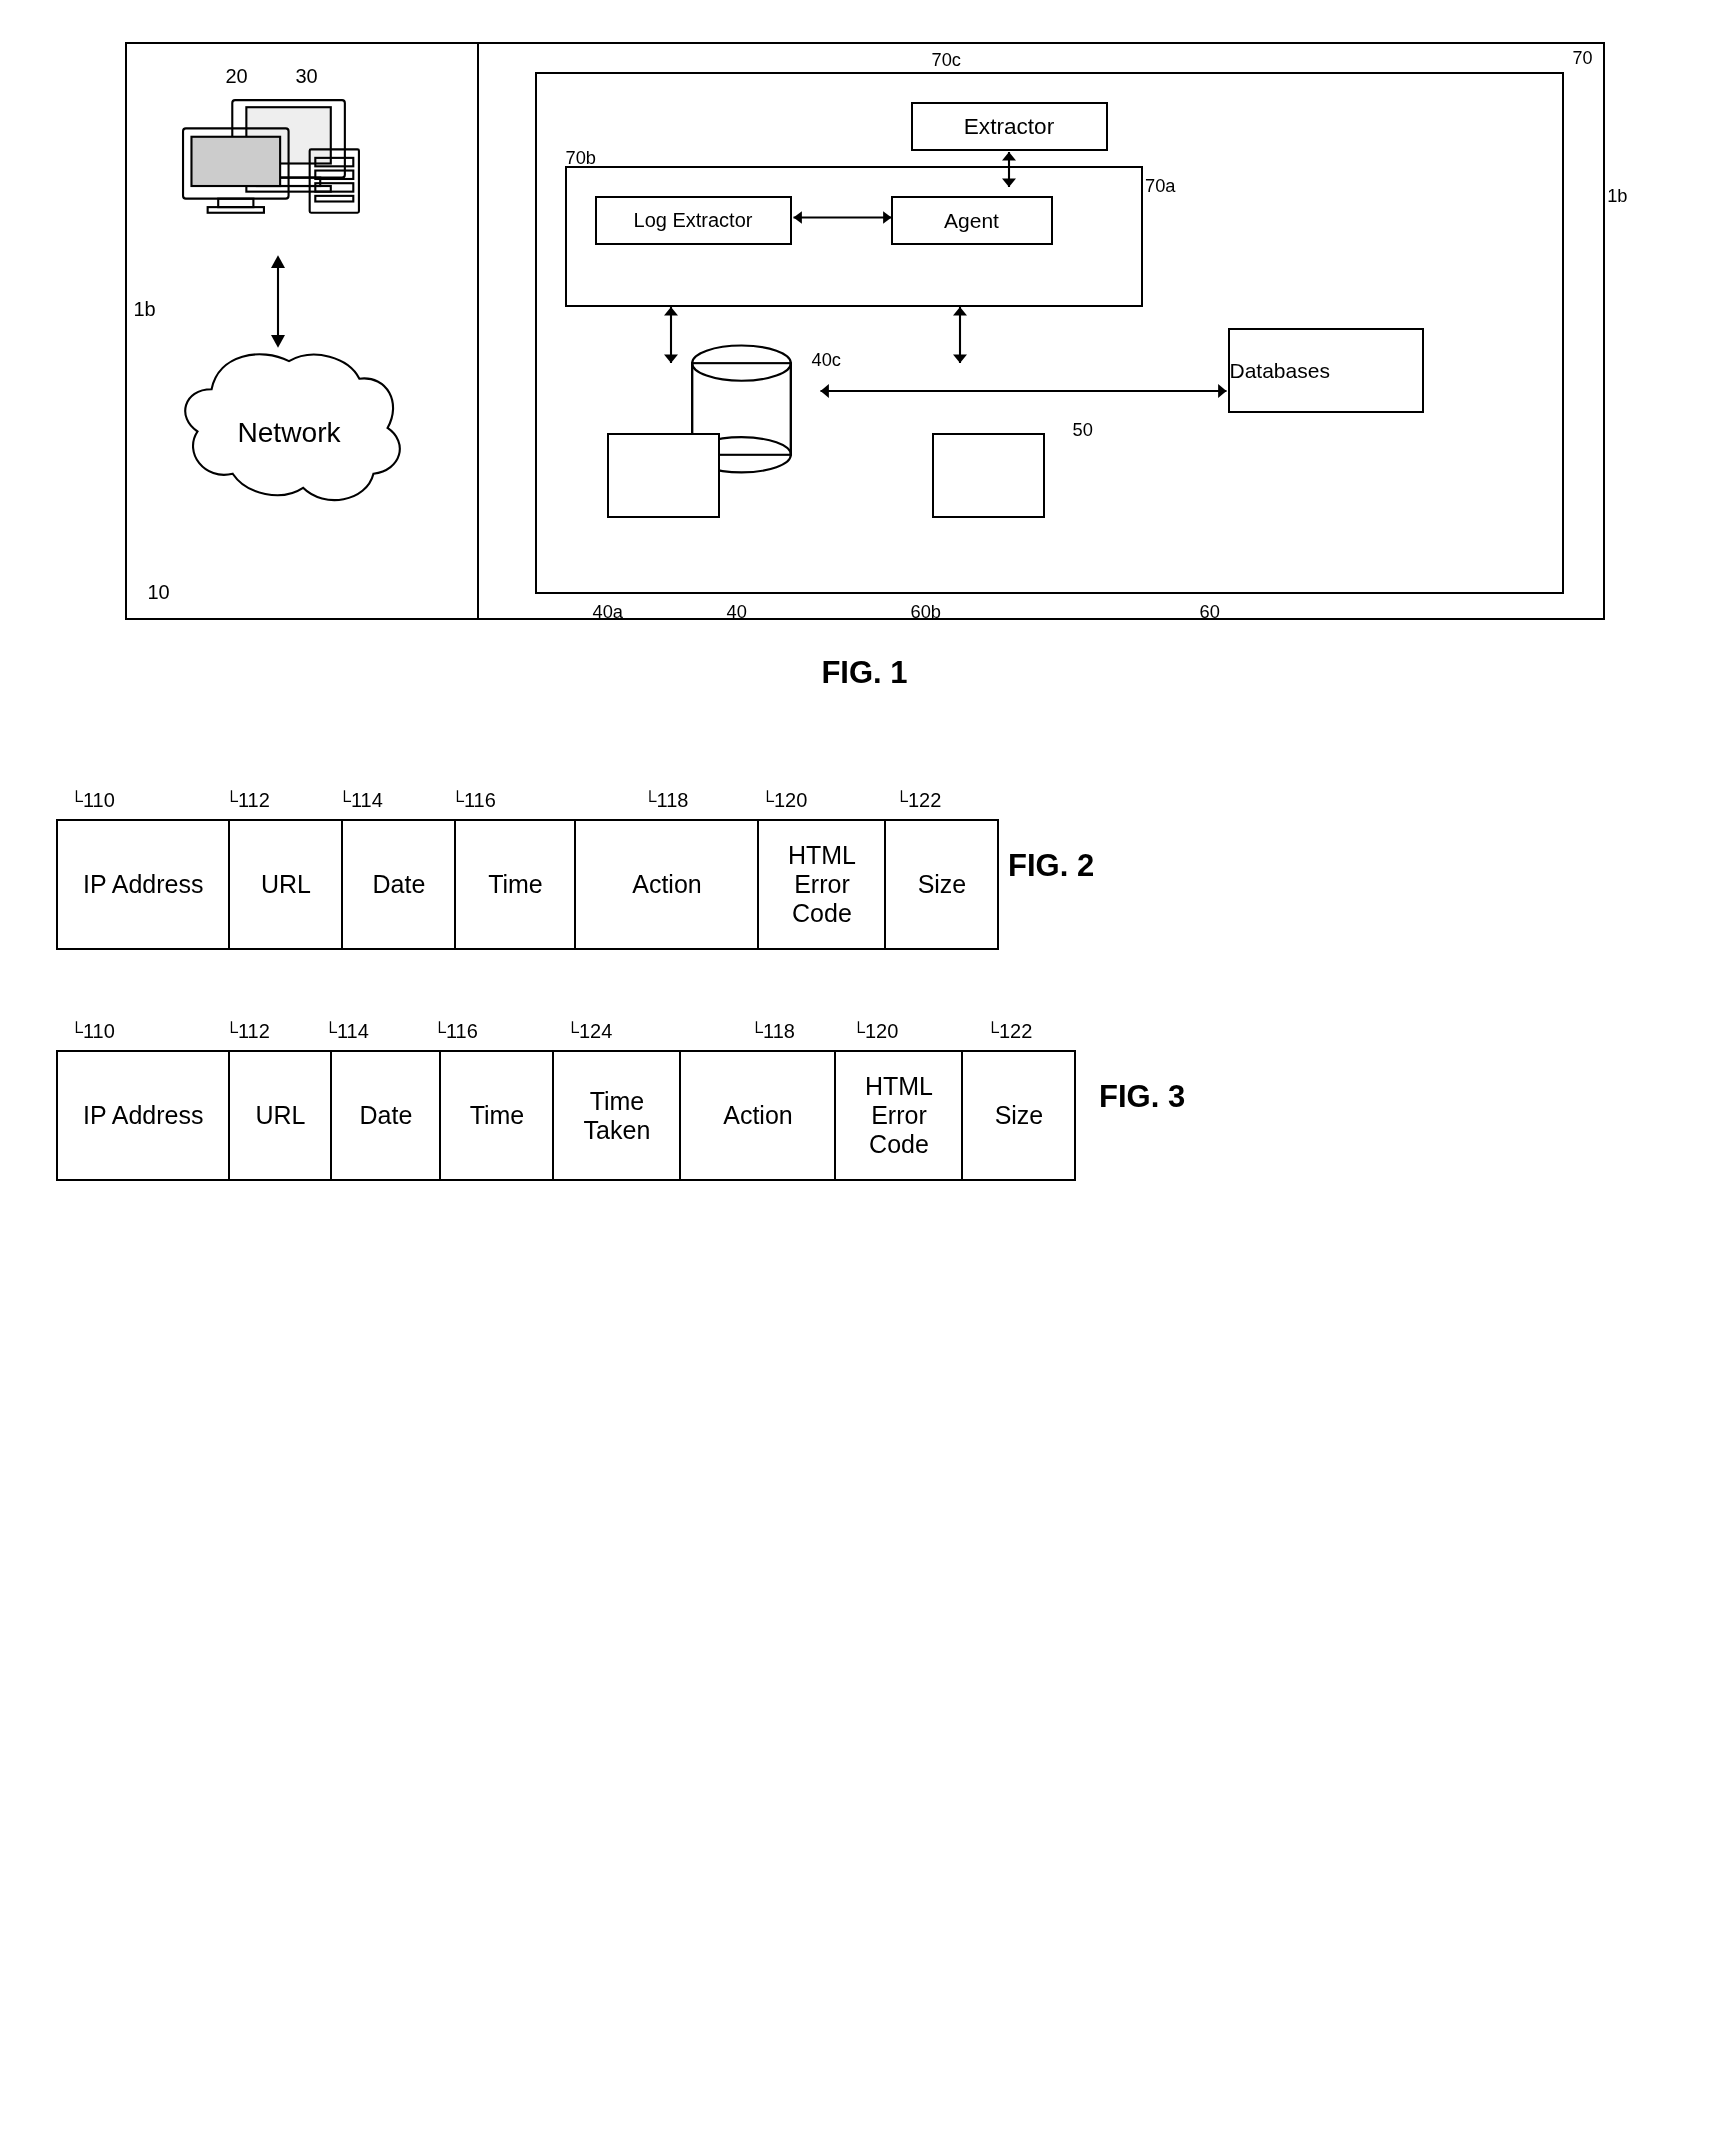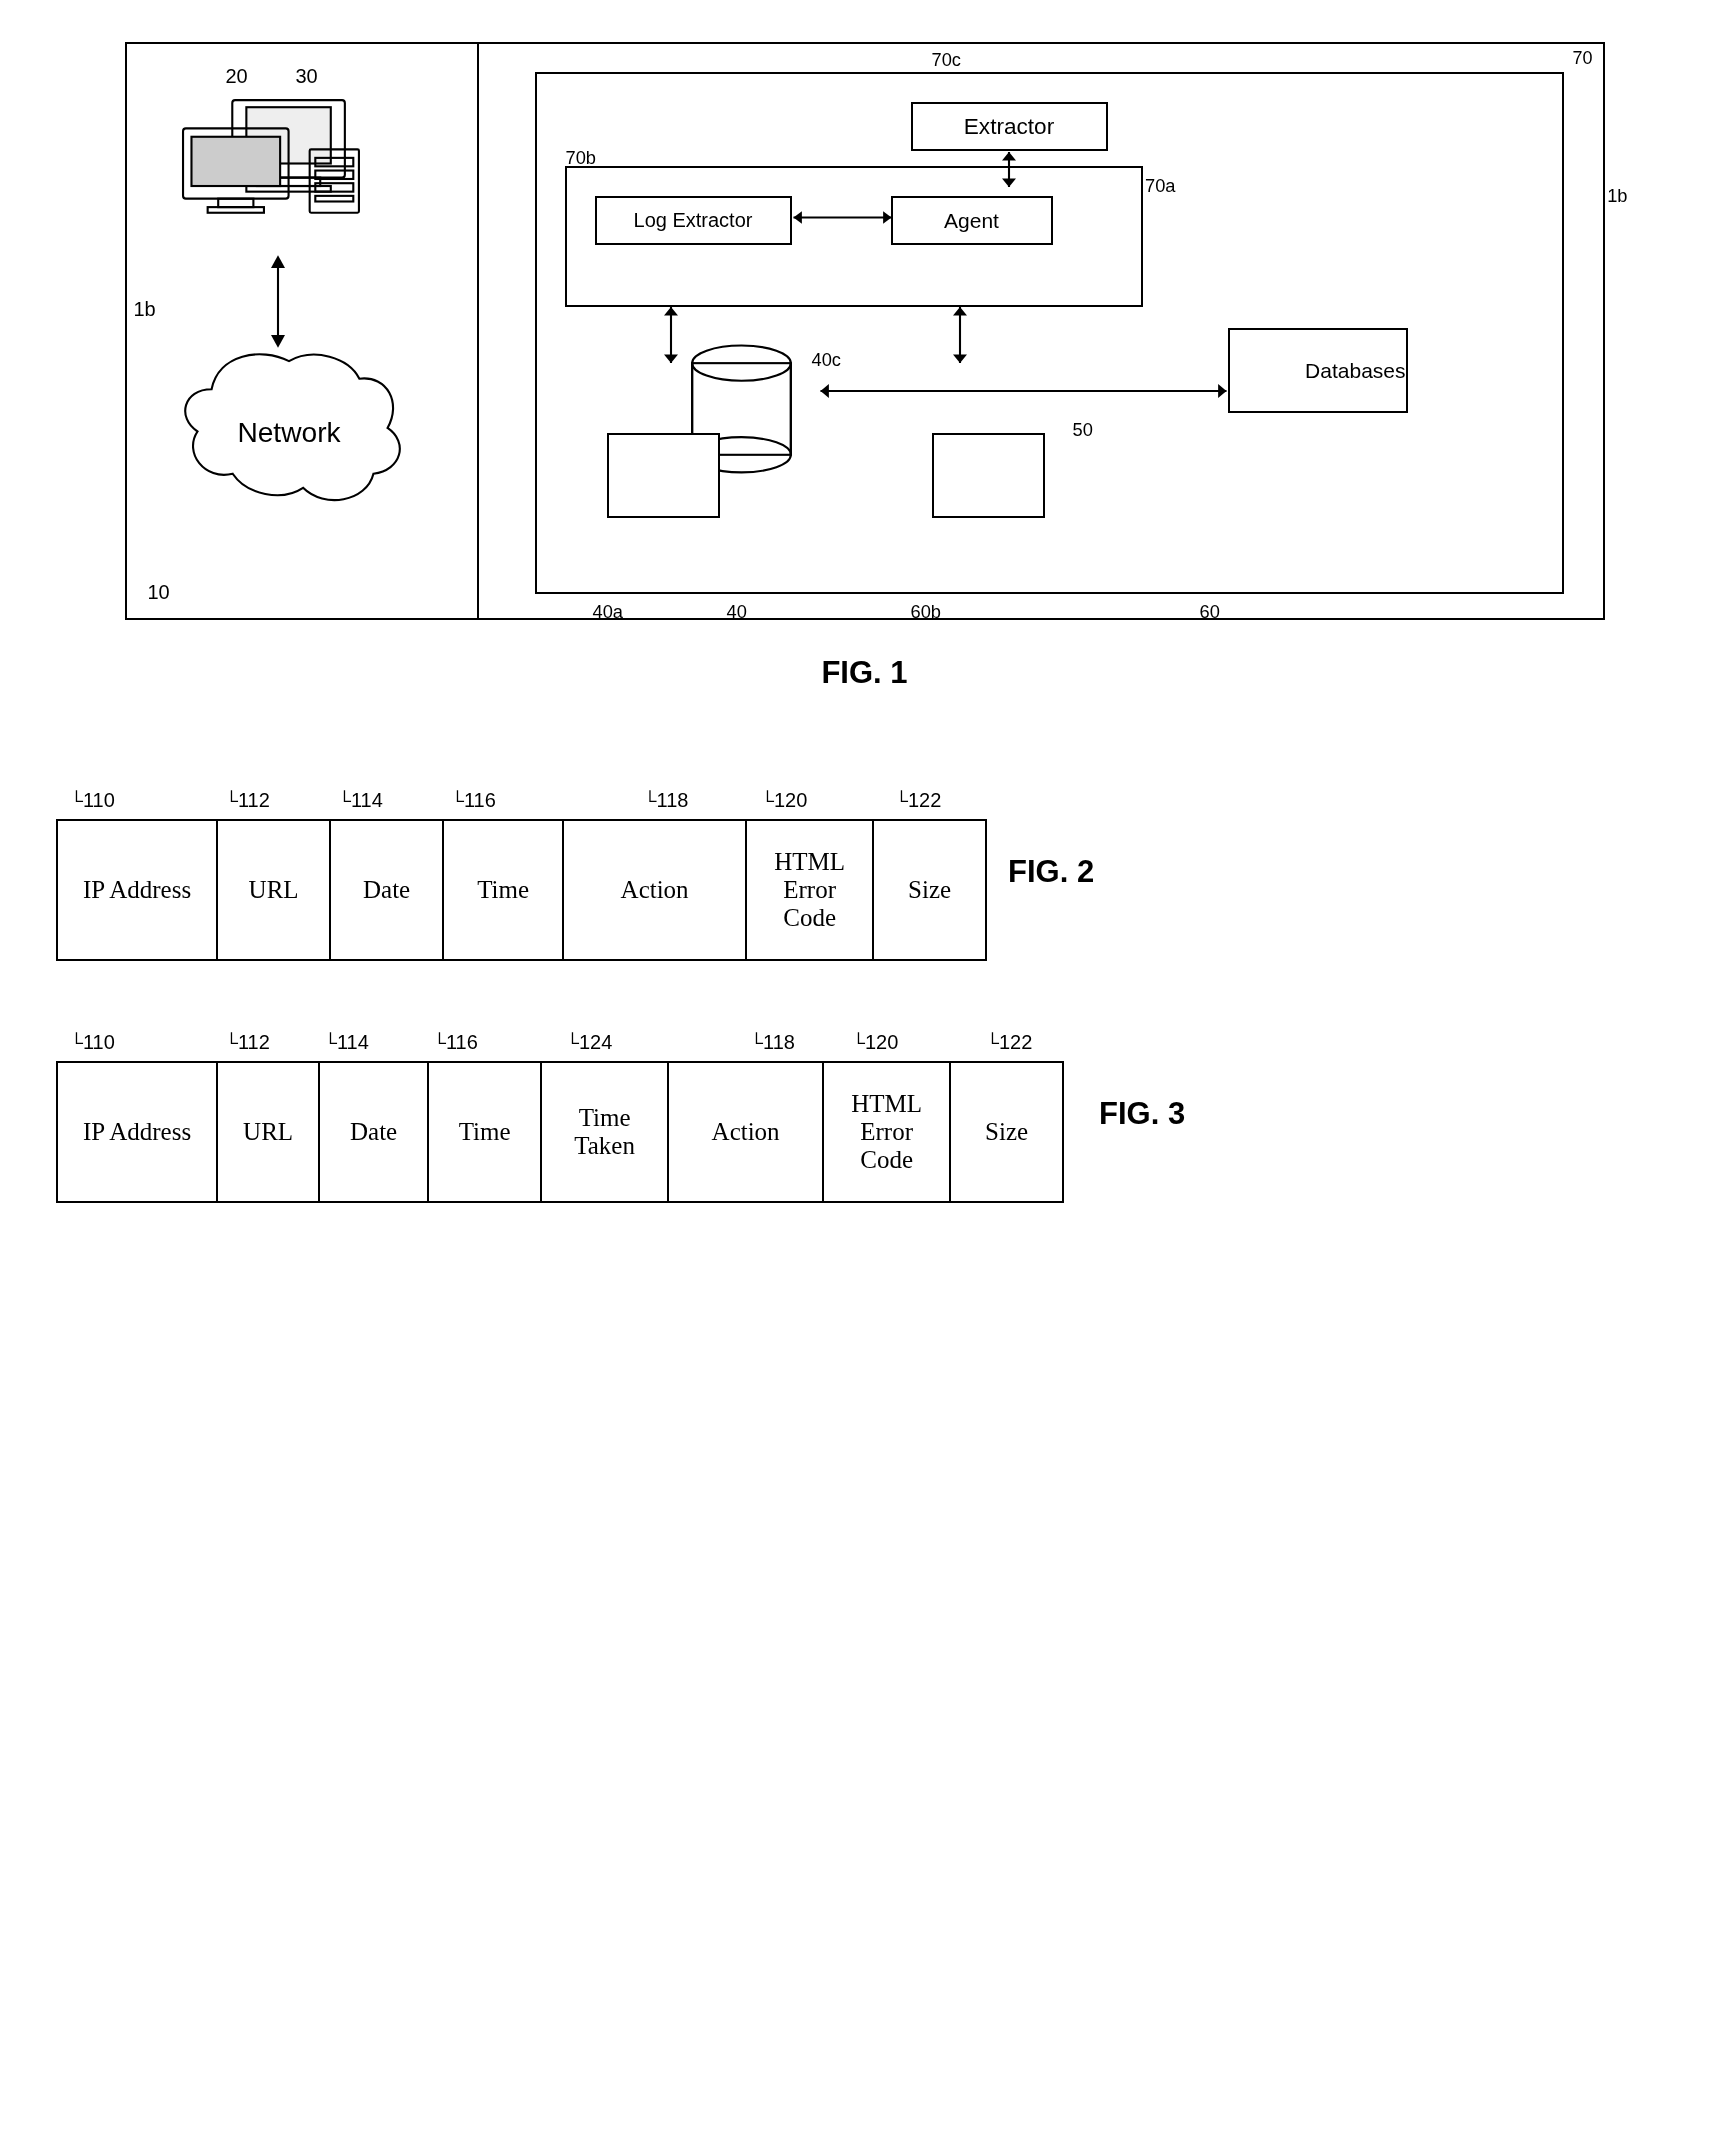--- a/index.html
+++ b/index.html
@@ -110,23 +110,23 @@
     
     .db-area {
       position: absolute;
       left: 141px; top: 268px;
       width: 127px; height: 141px;
     }
     
     .box-databases {
       position: absolute;
       left: 691px; top: 254px;
-      width: 180px; height: 85px;
-      border: 2.1px solid #000;
-      display: flex; align-items: center; justify-content: flex-end;
+      width: 196px; height: 85px;
+      border: 2.1px solid #000;
+      display: flex; align-items: center; justify-content: flex-start;
       font-size: 21px;
       background: #fff;
     }
     
     .box-small-left {
       position: absolute;
       left: 70px; top: 359px;
       width: 113px; height: 85px;
       border: 2.1px solid #000;
       background: #fff;
@@ -163,25 +163,24 @@
     .table-wrapper {
       position: relative;
       margin-bottom: 14px;
     }
     .data-table {
       border-collapse: collapse;
       font-size: 25px;
     }
     .data-table th, .data-table td {
       border: 2.1px solid #000;
-      padding: 27px 25px;
+      padding: 20px 25px;
       text-align: center;
       min-width: 113px;
       font-weight: normal;
-      font-family: Liberation Serif, serif;
     }
     .data-table th:first-child, .data-table td:first-child {
       min-width: 155px;
     }
   </style>
 </head>
 <body>
 
 <div class="fig1-container">
   <div class="fig1-diagram">

